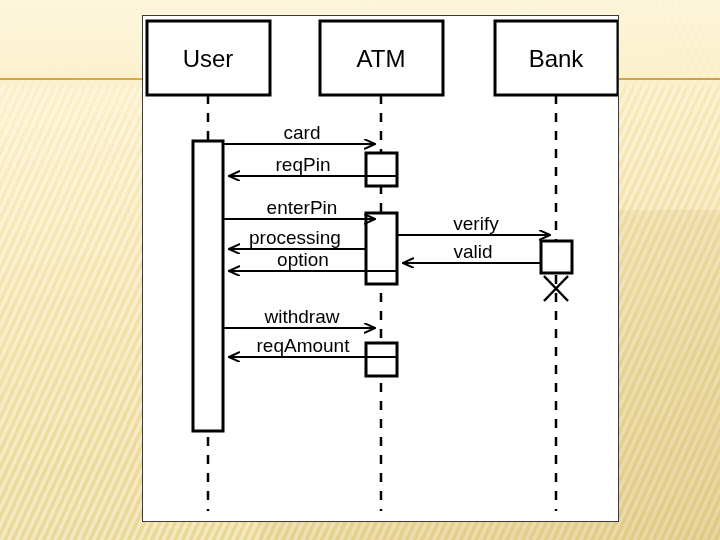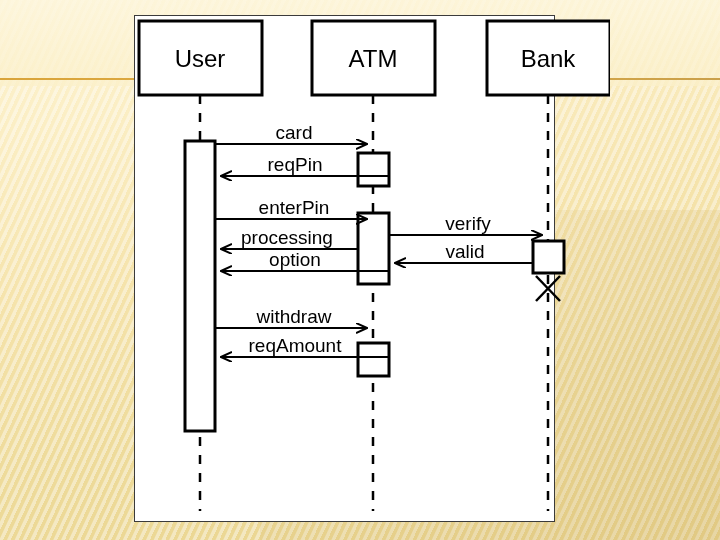--- a/index.html
+++ b/index.html
@@ -61,23 +61,23 @@
     width: 460px;
     height: 330px;
     background: linear-gradient(135deg, rgba(214,186,118,0.00) 0%, rgba(206,176,104,0.30) 100%);
     z-index: 1;
     pointer-events: none;
   }
 
   
   #canvas {
     position: absolute;
-    left: 134px;
+    left: 142px;
     top: 15px;
-    width: 421px;
+    width: 477px;
     height: 507px;
     background: #ffffff;
     border: 1px solid #3b3b3b;
     box-sizing: border-box;
     z-index: 3;
     text-decoration: underline;
   }
   #canvas svg {
     display: block;
   }

